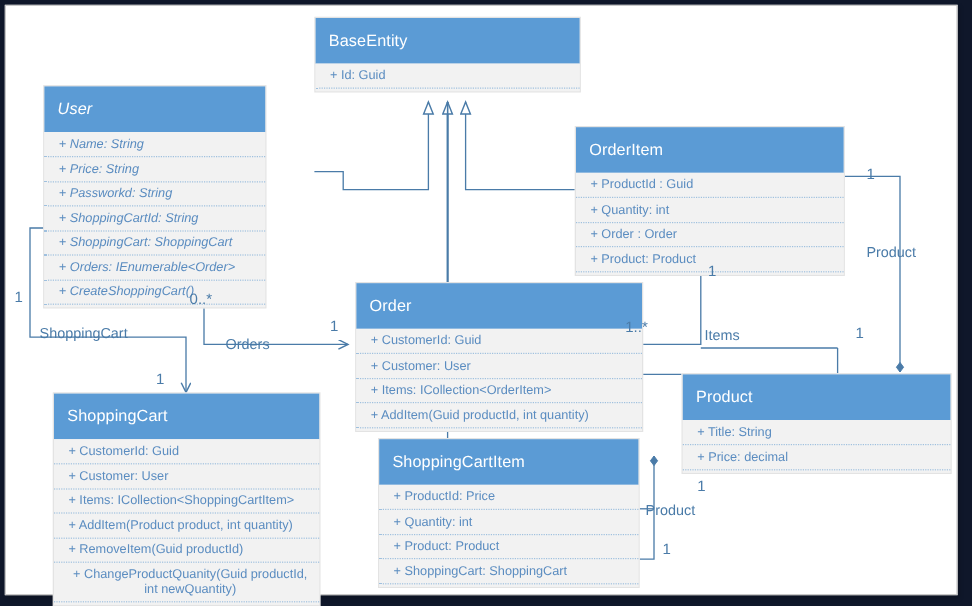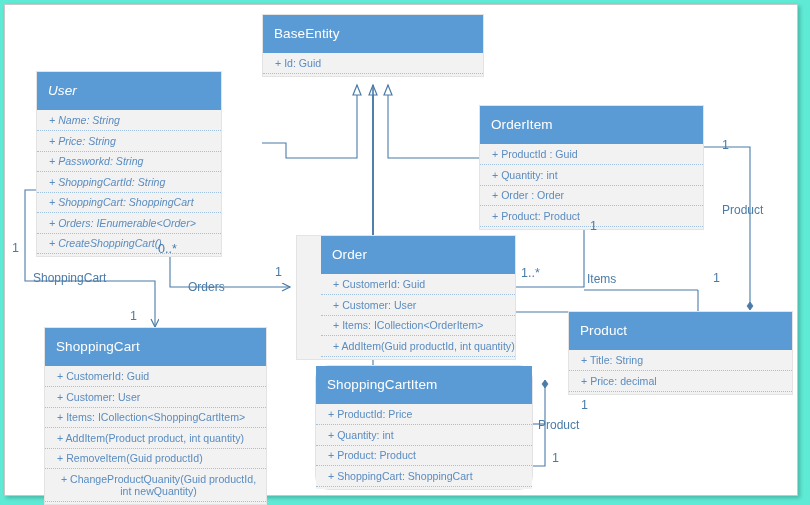--- a/index.html
+++ b/index.html
@@ -11,21 +11,21 @@
     width: 810px;
     height: 505px;
     font-family: "Liberation Sans", sans-serif;
     overflow: hidden;
   }
 
   #canvas {
     position: relative;
     width: 810px;
     height: 505px;
-    background: #5eead4;
+    background: #0f172a;
     box-sizing: border-box;
   }
 
   
   #page-frame {
     position: absolute;
     left: 4px;
     top: 4px;
     width: 794px;
     height: 492px;
@@ -177,21 +177,21 @@
   <div class="uml-class" style="left:479px; top:105px; width:225px;">
     <div class="uml-header">OrderItem</div>
     <div class="uml-members">
       <div class="uml-member">+ ProductId : Guid</div>
       <div class="uml-member">+ Quantity: int</div>
       <div class="uml-member">+ Order : Order</div>
       <div class="uml-member">+ Product: Product</div>
     </div>
   </div>
 
-  <div class="uml-class" style="left:296px; top:235px; width:220px;padding-left:24px;">
+  <div class="uml-class" style="left:296px; top:235px; width:240px;">
     <div class="uml-header">Order</div>
     <div class="uml-members">
       <div class="uml-member">+ CustomerId: Guid</div>
       <div class="uml-member">+ Customer: User</div>
       <div class="uml-member">+ Items: ICollection&lt;OrderItem&gt;</div>
       <div class="uml-member">+ AddItem(Guid productId, int quantity)</div>
     </div>
   </div>
 
   <div class="uml-class" style="left:44px; top:327px; width:223px;">
@@ -199,21 +199,21 @@
     <div class="uml-members">
       <div class="uml-member">+ CustomerId: Guid</div>
       <div class="uml-member">+ Customer: User</div>
       <div class="uml-member">+ Items: ICollection&lt;ShoppingCartItem&gt;</div>
       <div class="uml-member">+ AddItem(Product product, int quantity)</div>
       <div class="uml-member">+ RemoveItem(Guid productId)</div>
       <div class="uml-member wrap">+ ChangeProductQuanity(Guid productId, int newQuantity)</div>
     </div>
   </div>
 
-  <div class="uml-class" style="left:315px; top:365px; width:218px;border-radius:14px;">
+  <div class="uml-class" style="left:315px; top:365px; width:218px;">
     <div class="uml-header">ShoppingCartItem</div>
     <div class="uml-members">
       <div class="uml-member">+ ProductId: Price</div>
       <div class="uml-member">+ Quantity: int</div>
       <div class="uml-member">+ Product: Product</div>
       <div class="uml-member">+ ShoppingCart: ShoppingCart</div>
     </div>
   </div>
 
   <div class="uml-class" style="left:568px; top:311px; width:225px;">

